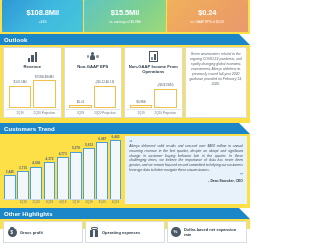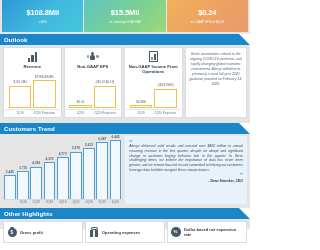--- a/index.html
+++ b/index.html
@@ -4,21 +4,21 @@
 <style>
   * { margin:0; padding:0; box-sizing:border-box; }
   html,body { width:250px; height:250px; overflow:hidden; }
   body {
     font-family:"Liberation Sans", sans-serif;
     background:#ffffff;
     color:#3b4a5a;
     font-size:4px;
     -webkit-font-smoothing:antialiased;
   }
-  .page { position:relative; width:250px; height:229px; background:#e5e5e5; }
+  .page { position:relative; width:250px; height:229px; background:#fde047; }
 
   
   .kpi-strip { display:flex; height:32px; width:250px; gap:1px; padding:0 2px 0 2px; }
   .kpi {
     flex:1; position:relative;
     display:flex; flex-direction:column;
     align-items:center; justify-content:center;
     color:#ffffff; text-align:center;
     border-radius:1px;
     padding:2px 1px;

